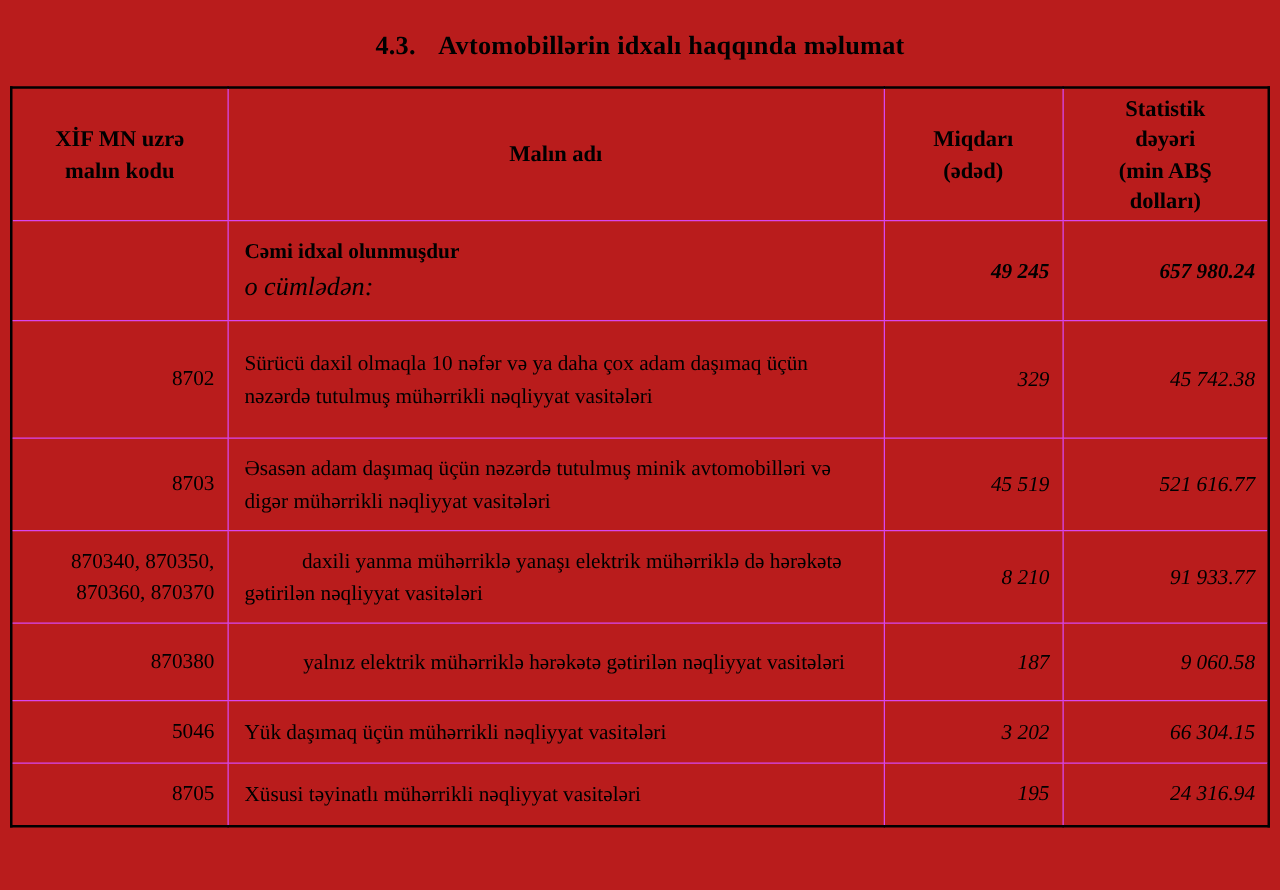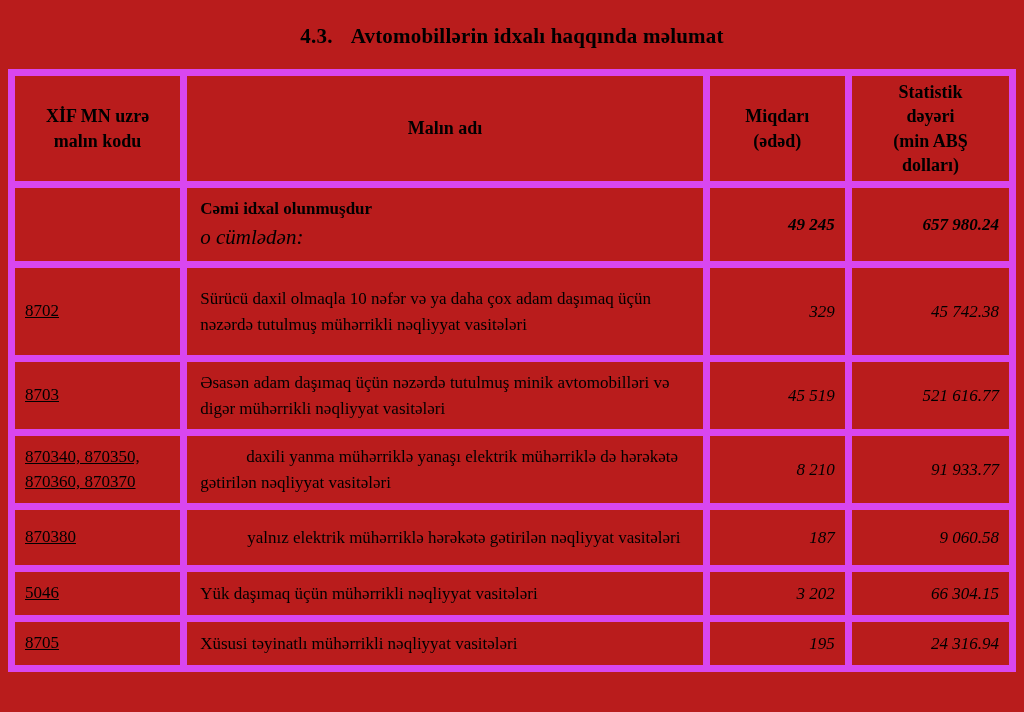--- a/index.html
+++ b/index.html
@@ -33,37 +33,36 @@
     width: 1008px;
     margin-left: 8px;
     border: 2px solid #000;
     font-size: 17px;
   }
   col.c-code  { width: 172px; }
   col.c-name  { width: 522px; }
   col.c-qty   { width: 142px; }
   col.c-value { width: 164px; }
   th, td {
-    border: 7px solid #d946ef;
+    border: 1px solid #d946ef;
     vertical-align: middle;
     padding: 4px 10px;
     box-sizing: border-box;
   }
   thead th {
     text-align: center;
     font-weight: bold;
     white-space: pre-line;
     height: 96px;
     font-size: 18px;
     line-height: 1.35;
   }
   td.code-cell {
-    text-align: left;
+    text-align: right;
     line-height: 1.45;
-    text-decoration: underline;
   }
   td.name-cell {
     text-align: left;
     line-height: 1.5;
     padding-left: 13px;
     padding-right: 13px;
   }
   td.num-cell {
     text-align: right;
     font-style: italic;

